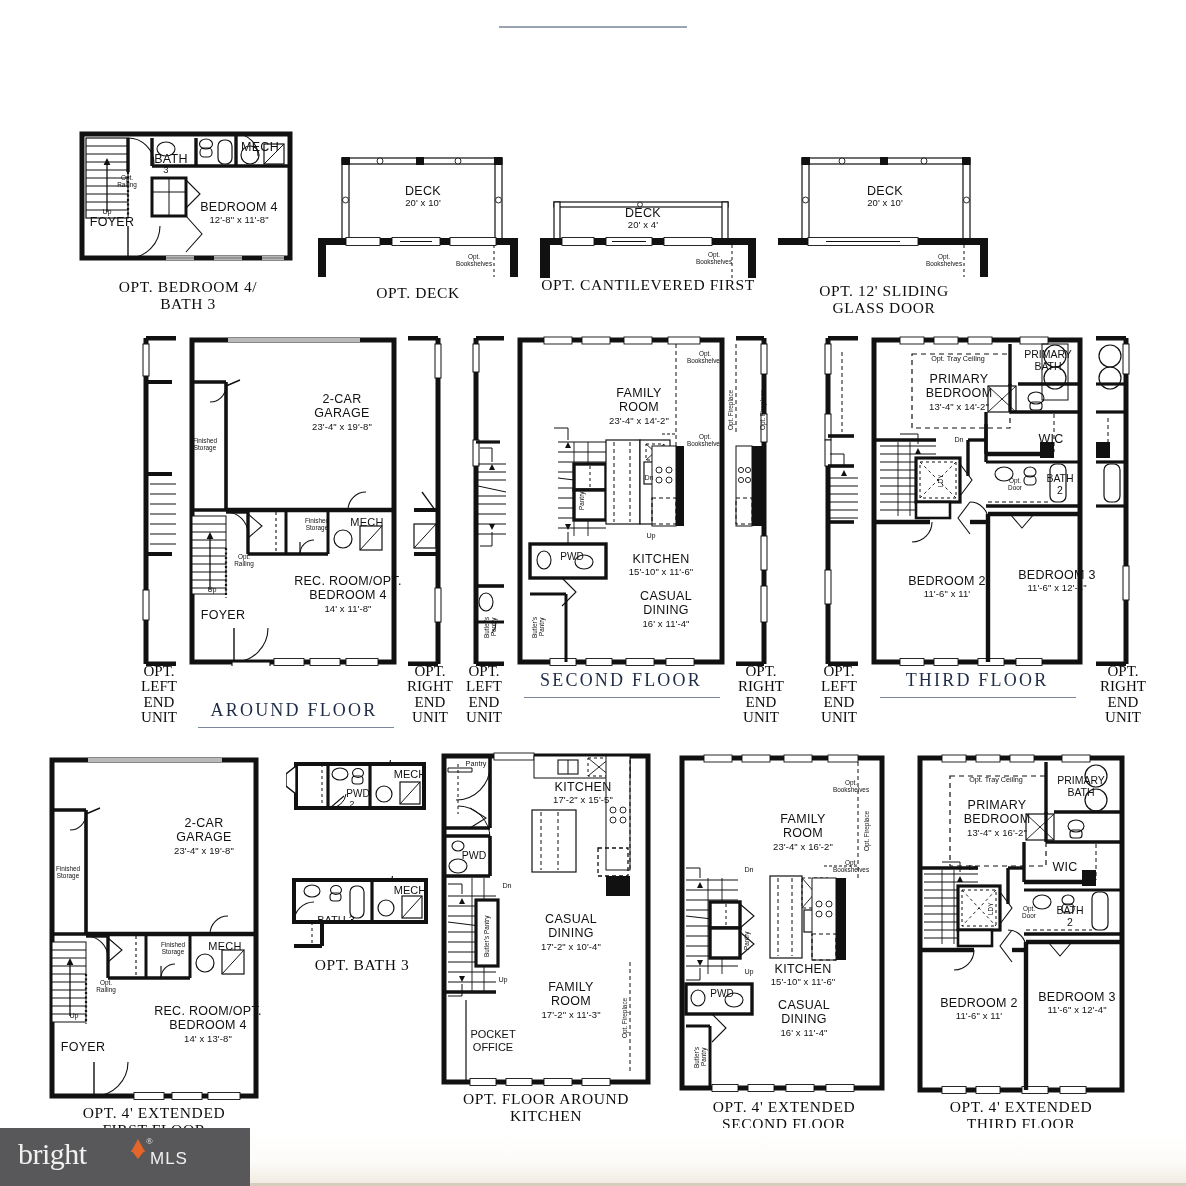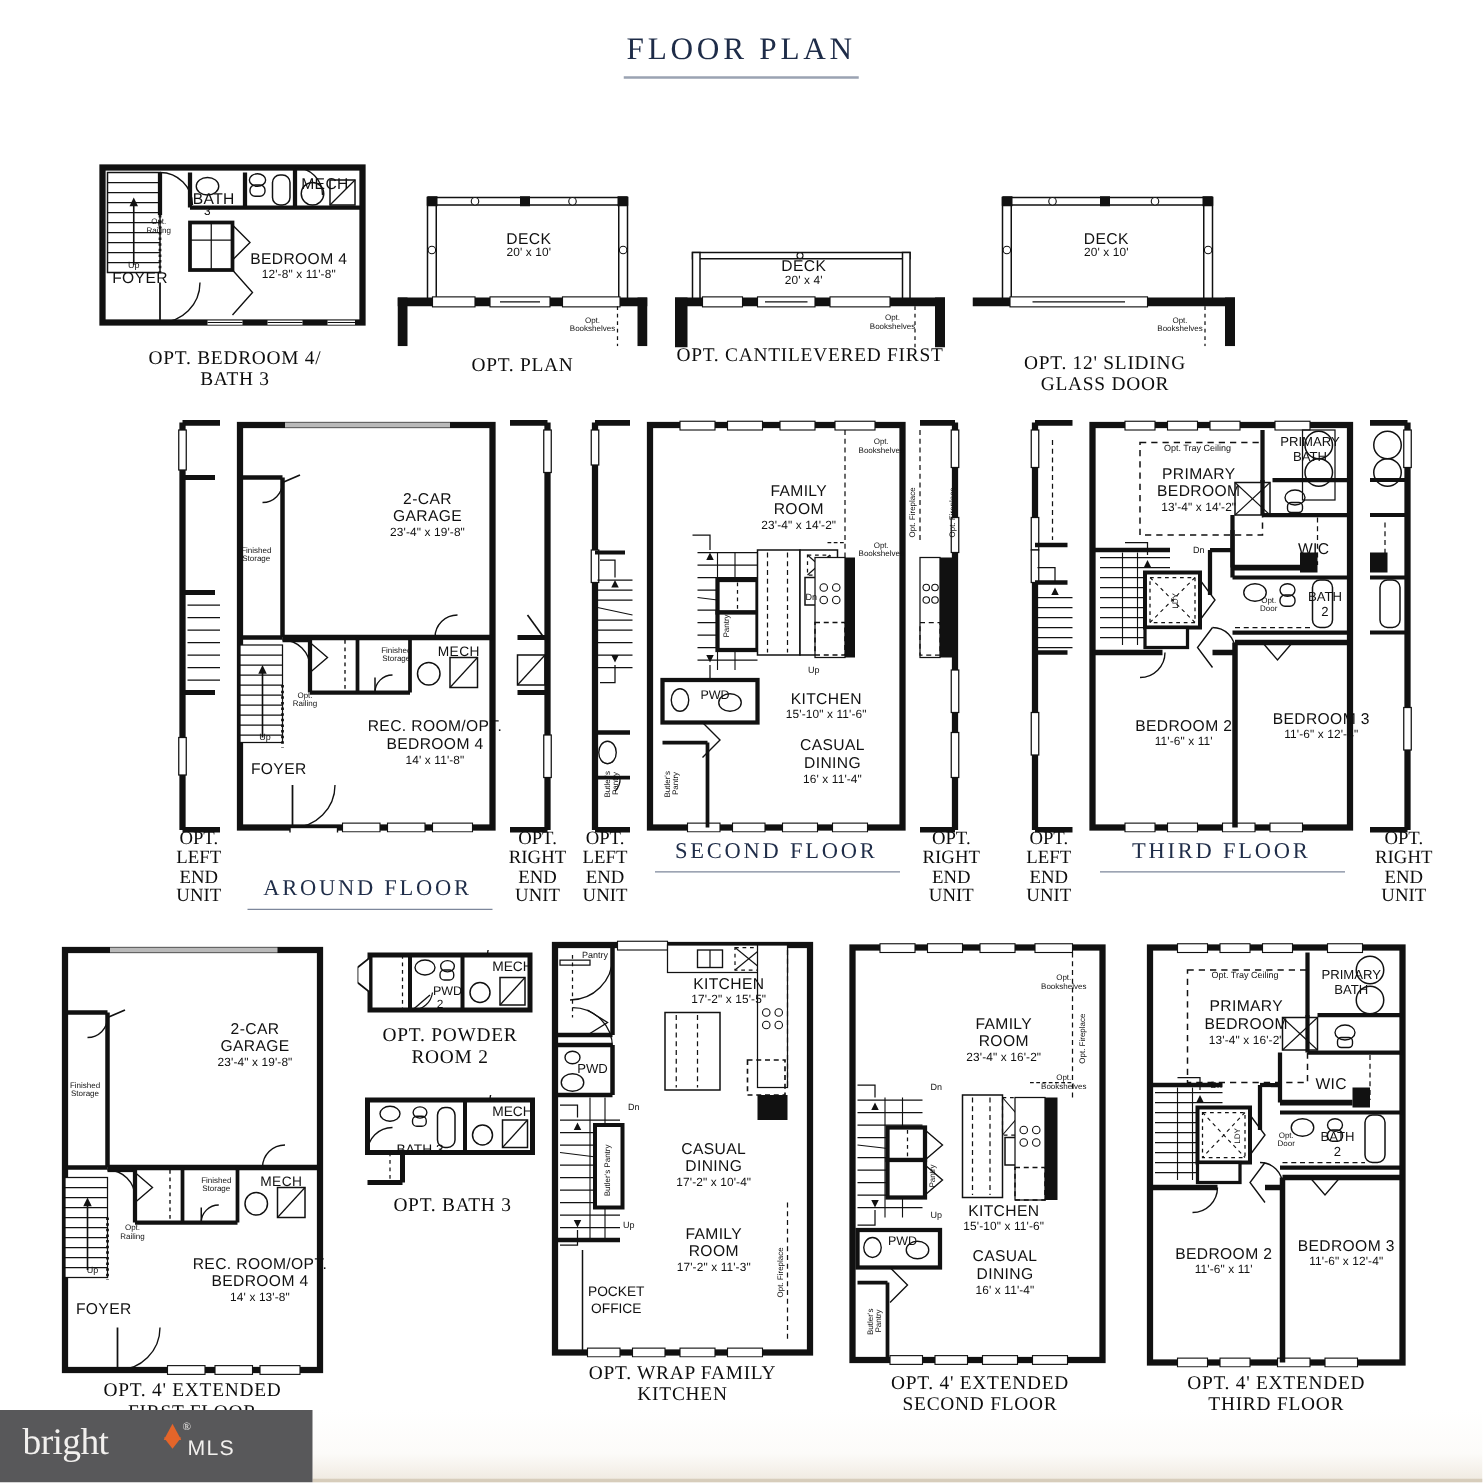--- a/index.html
+++ b/index.html
@@ -94,21 +94,20 @@
     background:#c9bda8;opacity:.65;
   }
   svg{display:block;}
 </style>
 </head>
 <body>
 
 <div class="page">
 
   <div id="page-title-wrap">
-    <div id="page-title">FLOOR PLAN</div>
     <div id="page-title-rule"></div>
   </div>
 
   <div class="plan" style="left:78px;top:120px;width:220px;height:190px;">
     <svg class="plan-canvas" width="220" height="150" viewBox="0 0 220 150">
       <g fill="none" stroke="#111">
         <rect x="4" y="14" width="208" height="124" stroke-width="5"></rect>
 
         <rect x="8" y="18" width="42" height="80" stroke-width="1.2" fill="#fff"></rect>
         <g stroke-width="1">
@@ -210,21 +209,21 @@
           <rect x="132" y="85.5" width="46" height="8"></rect>
         </g>
         <line x1="82" y1="89.5" x2="114" y2="89.5" stroke-width="1"></line>
         <line x1="176" y1="93" x2="176" y2="125" stroke-width="1" stroke-dasharray="3,3"></line>
       </g>
     </svg>
     <div class="rlabel rname" style="left:60px;top:32px;width:90px;">DECK</div>
     <div class="rlabel rdim" style="left:60px;top:46px;width:90px;">20' x 10'</div>
     <div class="rlabel tiny" style="left:132px;top:102px;width:48px;">Opt.
 Bookshelves</div>
-    <div class="plan-caption" style="left:-10px;top:132px;width:220px;">OPT. PLAN</div>
+    <div class="plan-caption" style="left:-10px;top:132px;width:220px;">OPT. DECK</div>
   </div>
 
   <div class="plan" style="left:540px;top:196px;width:216px;height:120px;">
     <svg class="plan-canvas" width="216" height="82" viewBox="0 0 216 82">
       <g fill="none" stroke="#111">
         <rect x="14" y="6" width="174" height="5" stroke-width="1.2" fill="#fff"></rect>
         <rect x="14" y="6" width="6" height="38" stroke-width="1.2" fill="#fff"></rect>
         <rect x="182" y="6" width="6" height="38" stroke-width="1.2" fill="#fff"></rect>
         <g fill="#fff" stroke="#111" stroke-width="0.9">
           <circle cx="100" cy="8.5" r="2.4"></circle>
@@ -827,22 +826,20 @@
         <path d="M44 48 a16 16 0 0 0 16 -14" stroke-width="1"></path>
         <circle cx="98" cy="34" r="8" stroke-width="1.2"></circle>
         <rect x="114" y="22" width="20" height="22" stroke-width="1.2"></rect>
         <line x1="114" y1="44" x2="134" y2="22" stroke-width="1"></line>
         <path d="M104 4 a16 16 0 0 1 16 -16" stroke-width="1.1"></path>
       </g>
     </svg>
     <div class="rlabel" style="left:52px;top:28px;width:40px;font-size:10px;">PWD</div>
     <div class="rlabel" style="left:56px;top:39px;width:20px;font-size:9.5px;">2</div>
     <div class="rlabel" style="left:100px;top:8px;width:48px;font-size:11px;">MECH</div>
-    <div class="plan-caption" style="left:-12px;top:60px;width:172px;">OPT. POWDER
-ROOM 2</div>
   </div>
 
   <div class="plan" style="left:286px;top:876px;width:150px;height:110px;">
     <svg class="plan-canvas" width="144" height="72" viewBox="0 0 144 72">
       <g fill="none" stroke="#111">
         <rect x="8" y="4" width="132" height="42" stroke-width="4"></rect>
         <line x1="8" y1="46" x2="36" y2="46" stroke-width="4"></line>
         <line x1="36" y1="46" x2="36" y2="70" stroke-width="4"></line>
         <line x1="8" y1="70" x2="36" y2="70" stroke-width="4"></line>
         <line x1="26" y1="46" x2="26" y2="70" stroke-width="1" stroke-dasharray="3,3"></line>
@@ -946,21 +943,21 @@
     <div class="rlabel rdim" style="left:78px;top:258px;width:106px;">17'-2" x 11'-3"</div>
     <div class="rlabel" style="left:18px;top:276px;width:70px;font-size:11px;line-height:1.2;">POCKET
 OFFICE</div>
     <div class="rlabel" style="left:14px;top:98px;width:40px;font-size:10.5px;">PWD</div>
     <div class="rlabel tiny2" style="left:14px;top:8px;width:44px;">Pantry</div>
     <div class="rlabel tiny vert" style="left:44px;top:160px;height:48px;">Butler's Pantry</div>
     <div class="rlabel tiny vert" style="left:182px;top:238px;height:56px;">Opt. Fireplace</div>
     <div class="rlabel tiny2" style="left:58px;top:130px;width:18px;">Dn</div>
     <div class="rlabel tiny2" style="left:54px;top:224px;width:18px;">Up</div>
 
-    <div class="plan-caption" style="left:-24px;top:338px;width:260px;">OPT. WRAP FAMILY
+    <div class="plan-caption" style="left:-24px;top:338px;width:260px;">OPT. FLOOR AROUND
 KITCHEN</div>
   </div>
 
   <div class="plan" style="left:678px;top:754px;width:220px;height:400px;">
     <svg class="plan-canvas" width="208" height="338" viewBox="0 0 208 338">
       <g fill="none" stroke="#111">
         <rect x="4" y="4" width="200" height="330" stroke-width="5"></rect>
         <g fill="#fff" stroke="#111" stroke-width="0.9">
           <rect x="26" y="1" width="28" height="7"></rect>
             <rect x="64" y="1" width="28" height="7"></rect>

